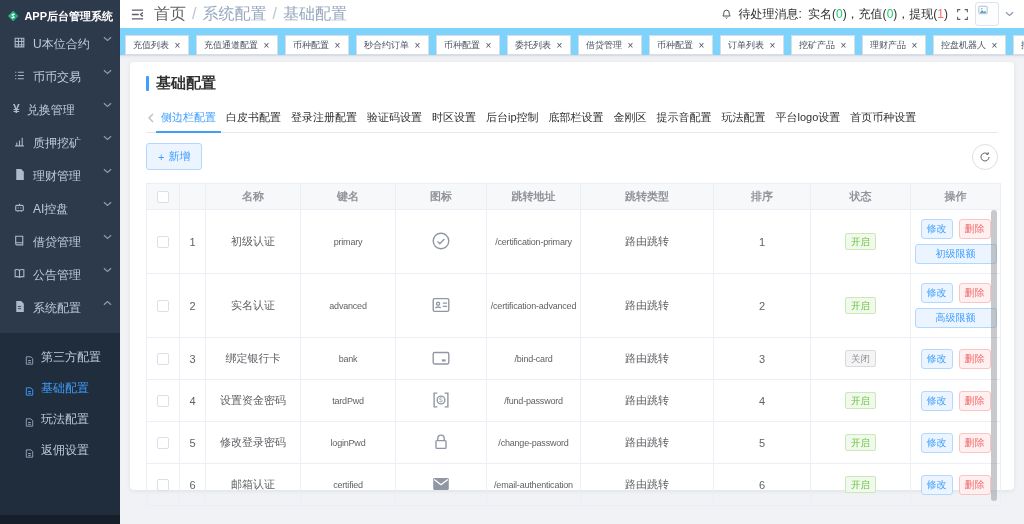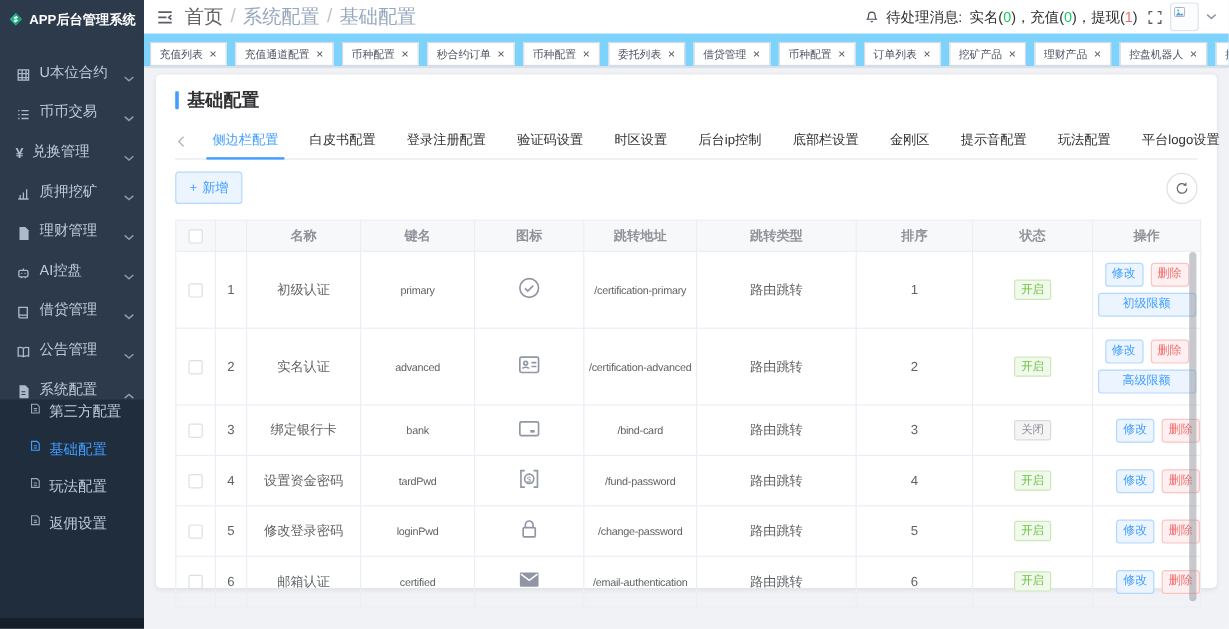--- a/index.html
+++ b/index.html
@@ -4,27 +4,27 @@
 <style>
   *{box-sizing:border-box;margin:0;padding:0}
   html,body{width:1024px;height:524px;overflow:hidden}
   body{font-family:"Liberation Sans","DejaVu Sans",sans-serif;background:#f0f2f5;color:#303133}
   .app{display:flex;width:1024px;height:524px}
 
   
   .sidebar{width:120px;flex-shrink:0;background:#2d3a4b;color:#bfcbd9;display:flex;flex-direction:column}
   .logo{height:32px;display:flex;align-items:center;gap:5px;padding:0 7px;color:#fff;font-size:11px;font-weight:bold;white-space:nowrap}
   .menu{padding-top:4px;display:flex;flex-direction:column;flex:1;min-height:0}
-  .menu-item{height:33px;display:flex;align-items:flex-end;gap:7px;padding:0 8px 0 13px;font-size:12px;cursor:pointer;white-space:nowrap}
+  .menu-item{height:33px;display:flex;align-items:flex-start;gap:7px;padding:0 8px 0 13px;font-size:12px;cursor:pointer;white-space:nowrap}
   .menu-item .mi{color:#aeb9c9;display:flex;flex-shrink:0}
   .menu-item .lbl{flex:1;overflow:hidden}
   .chev{color:#8d9aad;display:flex;flex-shrink:0}
   .chev.up svg{transform:rotate(180deg)}
   .submenu{background:#1f2d3d;padding:2px 0}
-  .sub-item{height:31px;display:flex;align-items:flex-start;gap:6px;padding-left:24px;font-size:12px;color:#bfcbd9;cursor:pointer;white-space:nowrap}
+  .sub-item{height:31px;display:flex;align-items:flex-end;gap:6px;padding-left:24px;font-size:12px;color:#bfcbd9;cursor:pointer;white-space:nowrap}
   .sub-item .si{display:flex;color:#9aa7b9}
   .sub-item.active{color:#409eff}
   .sub-item.active .si{color:#409eff}
   .submenu-fill{flex:1;background:#1f2d3d}
   .sidebar-strip{height:9px;background:#151e29}
 
   
   .main{flex:1;display:flex;flex-direction:column;min-width:0}
   .topbar{height:28px;background:#fff;display:flex;align-items:center;padding:0 10px;gap:9px;flex-shrink:0}
   .hamburger{display:flex;color:#5a5e66;cursor:pointer}
@@ -43,21 +43,21 @@
   
   .tagsbar{height:28px;background:#7dd3fc;border-bottom:1px solid #d8dce5;box-shadow:0 1px 3px rgba(0,0,0,.05);display:flex;align-items:flex-end;padding:0 5px;gap:7px;flex-shrink:0;overflow:hidden;white-space:nowrap}
   .tag{display:inline-flex;align-items:center;height:20px;padding:0 5px 0 7px;border:1px solid #d8dce5;background:#fff;color:#495060;font-size:9px;cursor:pointer;flex-shrink:0}
   .tag .x{margin-left:3px;width:11px;text-align:center;font-size:10px;line-height:11px;border-radius:50%}
 
   
   .content{flex:1;padding:6px 10px;overflow:hidden}
   .card{background:#fff;border-radius:4px;box-shadow:0 1px 4px rgba(0,21,41,.08);padding:12px 16px 10px;height:428px}
   .card-title{display:flex;align-items:center;gap:7px;font-size:15px;font-weight:bold;color:#303133}
   .title-bar{width:3px;height:15px;background:#409eff;border-radius:1px}
-  .subtabs{display:flex;align-items:center;margin-top:10px;border-bottom:1px solid #e4e7ed;height:30px;font-size:11px;color:#303133;gap:16px}
+  .subtabs{display:flex;align-items:center;margin-top:10px;border-bottom:1px solid #e4e7ed;height:30px;font-size:11px;color:#303133;gap:0}
   .nav-arrow{display:flex;color:#b7bcc5;cursor:pointer;padding:0 1px}
   .subtab{height:30px;line-height:29px;padding:0 5px;cursor:pointer;white-space:nowrap}
   .subtab.active{color:#409eff;border-bottom:2px solid #409eff}
   .toolbar{margin-top:10px;display:flex;align-items:center;justify-content:space-between}
   .btn-add{display:inline-flex;align-items:center;gap:4px;font-size:11px;color:#409eff;background:#ecf5ff;border:1px solid #b3d8ff;border-radius:3px;padding:5px 11px;cursor:pointer}
   .btn-refresh{width:26px;height:26px;border-radius:50%;border:1px solid #dcdfe6;background:#fff;color:#606266;display:flex;align-items:center;justify-content:center;cursor:pointer}
 
   
   .table-wrap{position:relative;margin-top:13px}
   table{width:100%;border-collapse:collapse;table-layout:fixed}
@@ -66,21 +66,21 @@
   td{color:#606266;font-size:11px}
   tr.tall td{height:64px}
   tr.norm td{height:42px}
   .lat{font-size:9px;letter-spacing:-.2px}
   .cbx{width:12px;height:12px;border:1px solid #dcdfe6;border-radius:2px;background:#fff;display:inline-block;vertical-align:middle;cursor:pointer}
   .row-icon{color:#9096a3;display:inline-flex}
   .badge{display:inline-block;font-size:9.5px;line-height:1;padding:3px 5px;border-radius:2px}
   .badge.on{color:#67c23a;background:#f0f9eb;border:1px solid #c9e9b6}
   .badge.off{color:#909399;background:#f4f4f5;border:1px solid #d9dadc}
   .acts{display:flex;flex-direction:column;gap:5px;align-items:center}
-  .acts-row{display:flex;gap:6px;justify-content:flex-end}
+  .acts-row{display:flex;gap:6px;justify-content:center}
   .btn{font-size:10px;line-height:1;border-radius:3px;padding:4px 5px;cursor:pointer}
   .btn.edit{color:#409eff;background:#ecf5ff;border:1px solid #b3d8ff}
   .btn.del{color:#f56c6c;background:#fef0f0;border:1px solid #fbc4c4}
   .btn.extra{color:#409eff;background:#ecf5ff;border:1px solid #b3d8ff;padding:4px 20px}
   .vscroll{position:absolute;top:27px;bottom:5px;right:1px;width:6px;background:rgba(144,147,153,.5);border-radius:3px;cursor:pointer}
 </style>
 </head>
 <body>
 
 <div class="app">

